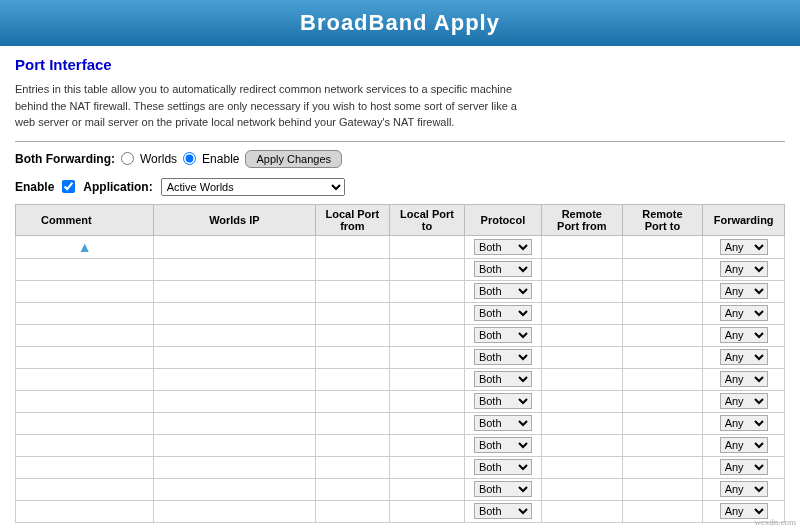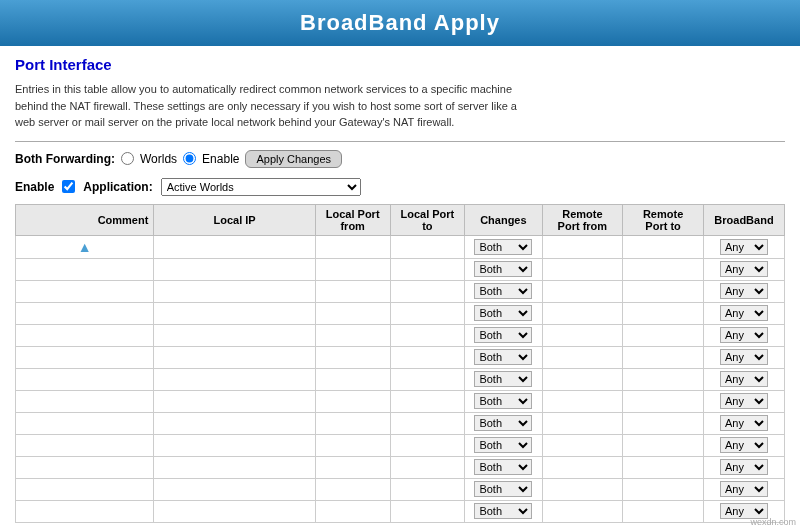--- a/index.html
+++ b/index.html
@@ -68,21 +68,21 @@
       align-items: center;
       gap: 8px;
       margin-bottom: 8px;
       font-weight: bold;
       font-size: 12px;
     }
 
     .enable-row select {
       font-size: 11px;
       padding: 1px;
-      width: 200px;
+      width: 184px;
     }
 
     .enable-row input[type="checkbox"] {
       width: 13px;
       height: 13px;
     }
 
     table {
       width: 100%;
       border-collapse: collapse;
@@ -93,21 +93,21 @@
       background: #e8e8e8;
       border: 1px solid #bbb;
       padding: 3px 5px;
       text-align: center;
       font-weight: bold;
       font-size: 11px;
       white-space: nowrap;
     }
 
     table th.left {
-      text-align: right;
+      text-align: left;
       padding-left: 25px;
     }
 
     table td {
       border: 1px solid #ccc;
       padding: 2px 4px;
       height: 22px;
     }
 
     table td input[type="text"] {
@@ -132,20 +132,21 @@
     .td-center {
       text-align: center;
     }
 
     .watermark {
       position: fixed;
       bottom: 2px;
       right: 4px;
       font-size: 9px;
       color: #aaa;
+      font-family: Liberation Serif, serif;
     }
   </style>
 </head>
 <body>
 
 <div class="header">
   <span>BroadBand Apply</span>
 </div>
 
 <div class="content">
@@ -173,27 +174,27 @@
       <option>AIM Talk</option>
       <option>AOL Messenger</option>
       <option>BGP</option>
     </select>
   </div>
 
   <table>
     <thead>
       <tr>
         <th class="left">Comment</th>
-        <th>Local IP</th>
+        <th>Worlds IP</th>
         <th>Local Port<br>from</th>
         <th>Local Port<br>to</th>
-        <th>Changes</th>
+        <th>Protocol</th>
         <th>Remote<br>Port from</th>
         <th>Remote<br>Port to</th>
-        <th>BroadBand</th>
+        <th>Forwarding</th>
       </tr>
     </thead>
     <tbody id="table-body">
     <tr>
           <td style="width: 120px;">
             <div style="display: flex; justify-content: center; align-items: center; height: 18px;">
               <span style="color: rgb(74, 159, 212); font-size: 14px;">▲</span>
             </div>
           </td>
           <td style="width: 140px;"><input type="text" style=""></td>

